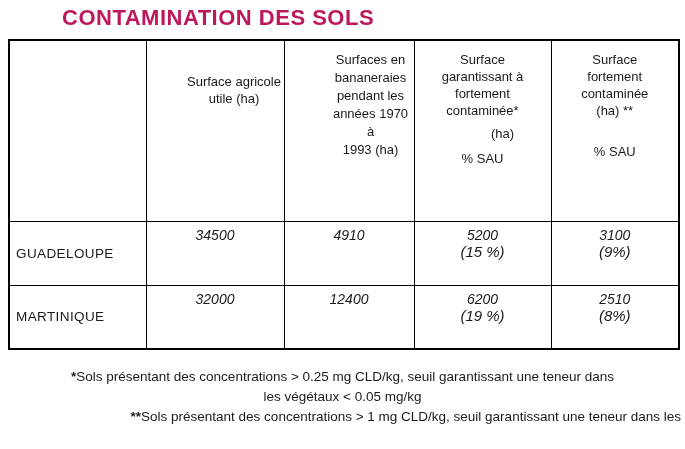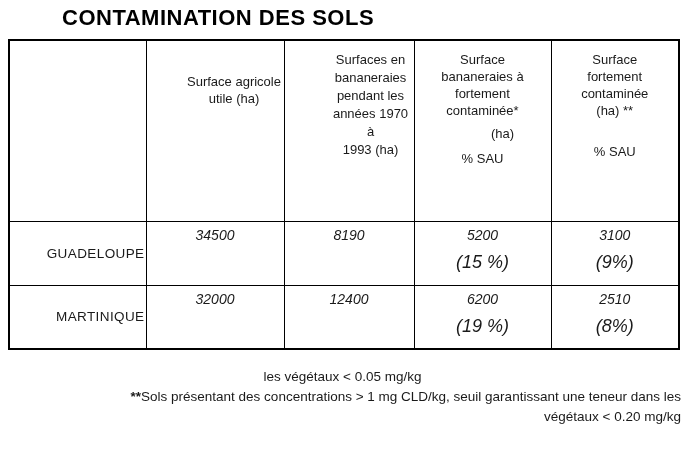--- a/index.html
+++ b/index.html
@@ -10,21 +10,21 @@
     background: #ffffff;
     font-family: "Liberation Sans", sans-serif;
     color: #1a1a1a;
     overflow: hidden;
   }
   .page-title {
     margin: 5px 0 0 62px;
     font-size: 22px;
     font-weight: bold;
     letter-spacing: 0.5px;
-    color: #000000;
+    color: #be185d;
     white-space: nowrap;
   }
   table.soil-table {
     border-collapse: collapse;
     table-layout: fixed;
     width: 670px;
     margin: 8px 0 0 8px;
     border: 2px solid #000;
   }
   table.soil-table td {
@@ -44,35 +44,35 @@
   .h-col3 { padding-top: 10px; line-height: 18px; padding-left: 44px; }
   .h-col4 { padding-top: 10px; }
   .h-col4 .unit { margin-top: 6px; padding-left: 40px; }
   .h-col4 .pct  { margin-top: 8px; }
   .h-col5 { padding-top: 10px; }
   .h-col5 .unit { }
   .h-col5 .pct  { margin-top: 24px; }
 
   .label-cell {
     vertical-align: middle;
-    text-align: right;
+    text-align: left;
     padding-left: 6px;
     font-size: 13.5px;
     letter-spacing: 0.4px;
   }
   .num-cell {
     vertical-align: top;
     text-align: center;
     padding-top: 5px;
     font-size: 14px;
     font-style: italic;
   }
   .pct-line {
-    margin-top: 9px;
-    font-size: 18px;
+    margin-top: 0;
+    font-size: 15px;
   }
 
   .footnotes {
     margin-top: 17px;
     font-size: 13.5px;
     line-height: 20px;
   }
   .fn-center { text-align: center; }
   .fn-left {
     text-align: right;
@@ -104,42 +104,42 @@
     </td>
     <td class="h-cell h-col3">
       <div>Surfaces en</div>
       <div>bananeraies</div>
       <div>pendant les</div>
       <div>années 1970 à</div>
       <div>1993 (ha)</div>
     </td>
     <td class="h-cell h-col4">
       <div>Surface</div>
-      <div>bananeraies à</div>
+      <div>garantissant à</div>
       <div>fortement</div>
       <div>contaminée*</div>
       <div class="unit">(ha)</div>
       <div class="pct">% SAU</div>
     </td>
     <td class="h-cell h-col5">
       <div>Surface</div>
       <div>fortement</div>
       <div>contaminée</div>
       <div class="unit">(ha) **</div>
       <div class="pct">% SAU</div>
     </td>
   </tr>
 
   <tr class="row-data">
     <td class="label-cell">GUADELOUPE</td>
     <td class="num-cell">
       <div>34500</div>
     </td>
     <td class="num-cell">
-      <div>8190</div>
+      <div>4910</div>
     </td>
     <td class="num-cell">
       <div>5200</div>
       <div class="pct-line">(15 %)</div>
     </td>
     <td class="num-cell">
       <div>3100</div>
       <div class="pct-line">(9%)</div>
     </td>
   </tr>
@@ -159,19 +159,19 @@
     <td class="num-cell">
       <div>2510</div>
       <div class="pct-line">(8%)</div>
     </td>
   </tr>
 </tbody>
   </table>
 
 <div class="footnotes">
   <div class="fn-center">
+    <div><span class="fn-marker">*</span><span>Sols présentant des concentrations &gt; 0.25 mg CLD/kg, seuil garantissant une teneur dans</span></div>
     <div>les végétaux &lt; 0.05 mg/kg</div>
   </div>
   <div class="fn-left">
     <span class="fn-line1"><span class="fn-marker">**</span><span>Sols présentant des concentrations &gt; 1 mg CLD/kg, seuil garantissant une teneur dans les</span></span>
-    <span class="fn-line2">végétaux &lt; 0.20 mg/kg</span>
   </div>
 </div>
 
 </body></html>

